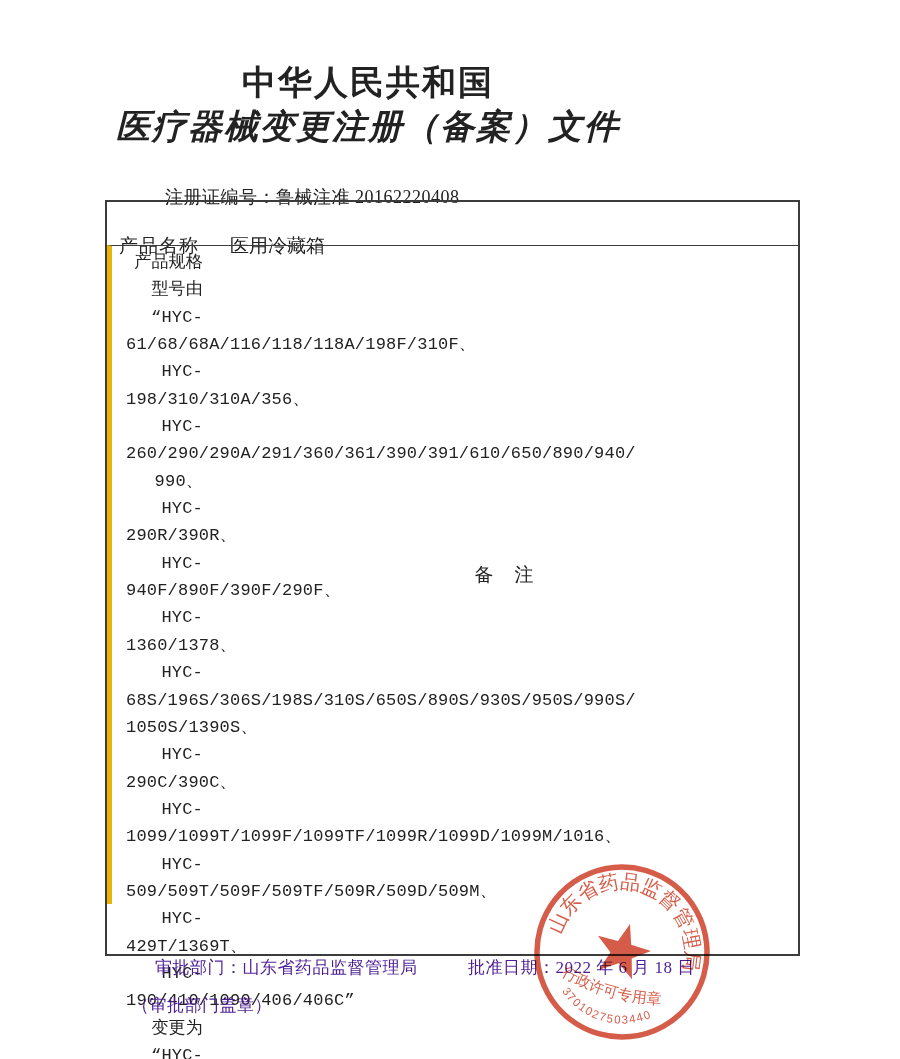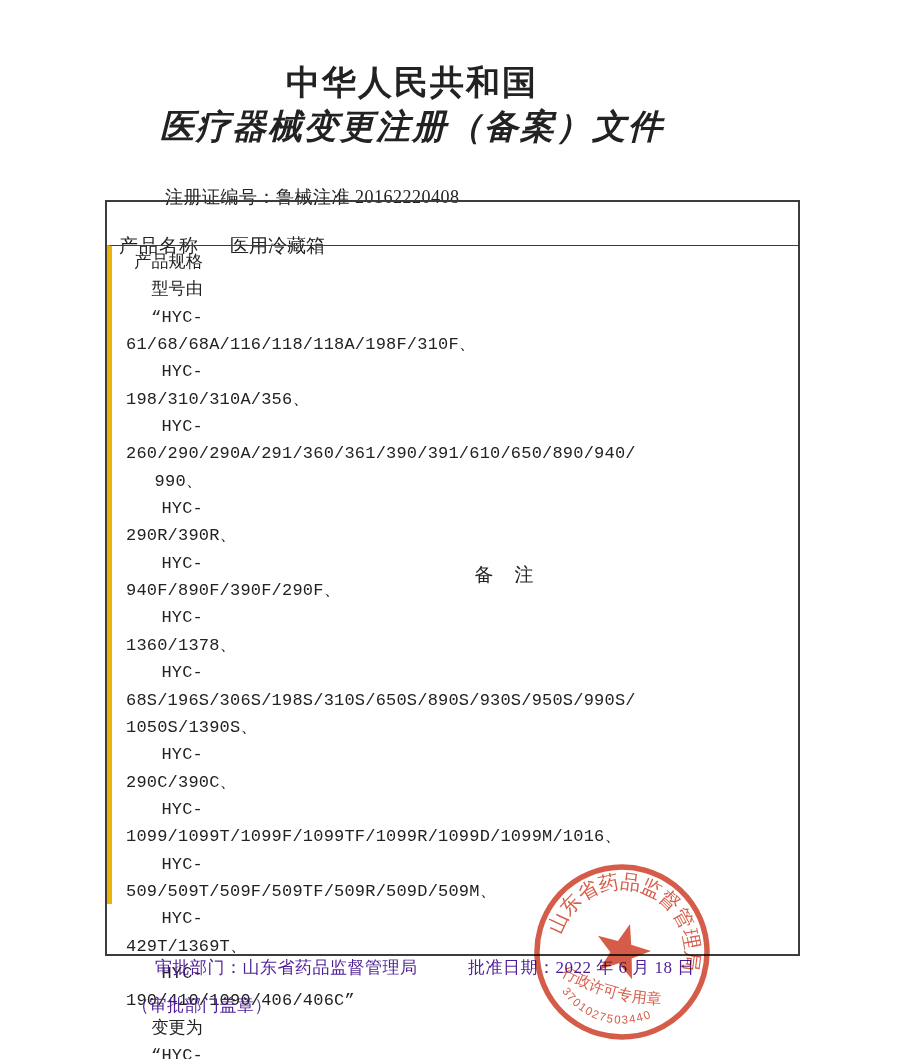--- a/index.html
+++ b/index.html
@@ -7,21 +7,21 @@
     position:relative;
     width:900px;height:1059px;
     background:#fff;
     overflow:hidden;
     font-family:"Liberation Serif","DejaVu Serif",serif;
     color:#1f1f1f;
   }
   .title{
     position:absolute;left:0;width:736px;text-align:center;
     font-family:"Liberation Sans","DejaVu Sans",sans-serif;
-    font-weight:600;font-size:34px;letter-spacing:2px;color:#222;padding-left:44px;
+    font-weight:600;font-size:34px;letter-spacing:2px;color:#222;
   }
   .title.l1{top:60px;}
   .title.l2{top:104px;font-style:italic;}
   .regline{
     position:absolute;left:165px;top:162px;
     font-size:18px;color:#222;letter-spacing:0.5px;margin-top:23px;
   }
   .doc-table{
     position:absolute;left:105px;top:200px;width:695px;
     display:grid;

